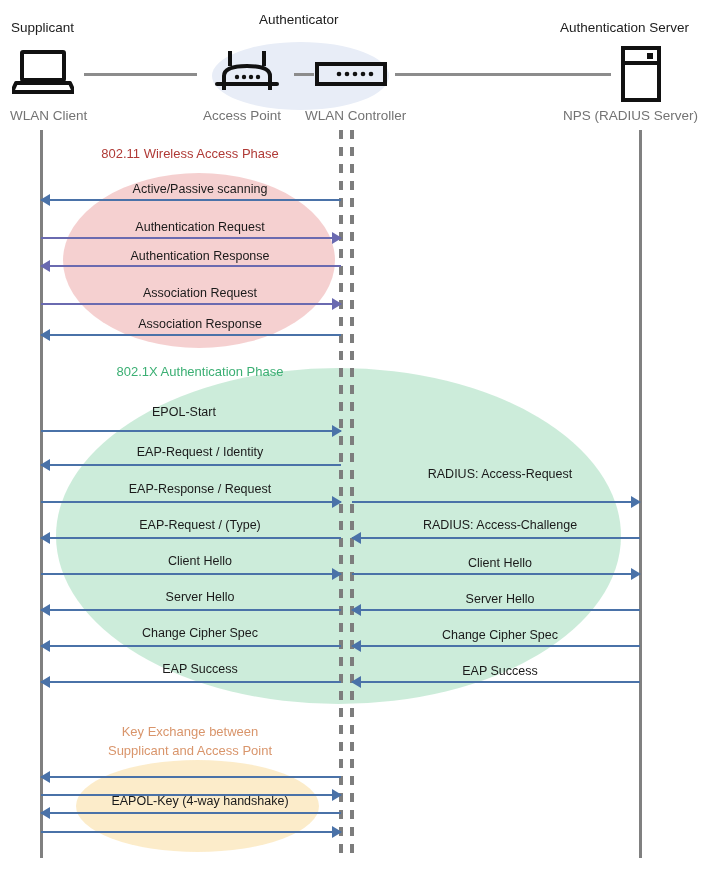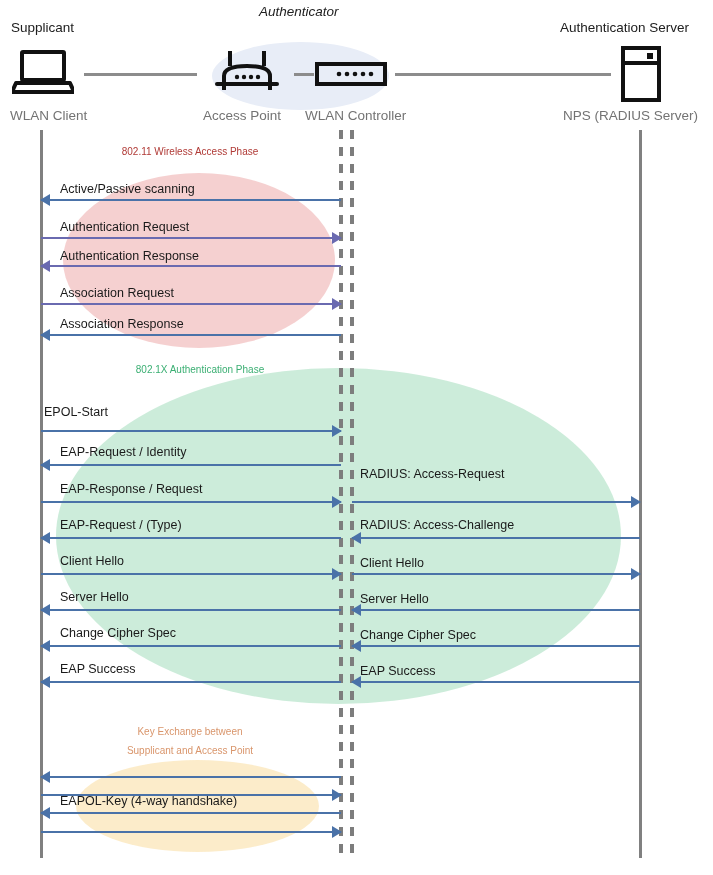--- a/index.html
+++ b/index.html
@@ -45,38 +45,38 @@
   .msg .shaft{position:absolute;left:0;top:0;height:2px;width:100%;background:#4A72A8;}
   .msg .head{position:absolute;top:-5px;width:0;height:0;}
   .msg.right .head{right:-1px;border-top:6px solid transparent;border-bottom:6px solid transparent;border-left:10px solid #4A72A8;}
   .msg.left  .head{left:-1px; border-top:6px solid transparent;border-bottom:6px solid transparent;border-right:10px solid #4A72A8;}
   .msg.purple .shaft{background:#6A6AB0;}
   .msg.purple.right .head{border-left-color:#6A6AB0;}
   .msg.purple.left  .head{border-right-color:#6A6AB0;}
 
   .msg-label{
     position:absolute;z-index:6;font-size:12.5px;color:#1a1a1a;
-    white-space:nowrap;
+    white-space:nowrap;text-align:center;
   }
 
   
   .phase-title{
-    position:absolute;z-index:6;font-size:10px;white-space:nowrap;text-align:center;
+    position:absolute;z-index:6;font-size:13px;white-space:nowrap;text-align:center;
   }
   .phase-title.red{color:#B03A36;}
   .phase-title.green{color:#3BAF73;}
   .phase-title.orange{color:#D9956B;line-height:19px;}
 </style>
 </head>
 <body>
 
 <div id="stage">
 
   <div class="role-label" style="left:11px;top:20px;">Supplicant</div>
-  <div class="role-label" style="left:259px;top:4px;font-style:italic;">Authenticator</div>
+  <div class="role-label" style="left:259px;top:12px;">Authenticator</div>
   <div class="role-label" style="left:560px;top:20px;">Authentication Server</div>
 
   <div class="ellipse ell-auth" style="left:212px;top:42px;width:177px;height:68px;"></div>
 
   <div class="connector" style="left:84px;top:73px;width:113px;"></div>
   <div class="connector" style="left:294px;top:73px;width:20px;"></div>
   <div class="connector" style="left:395px;top:73px;width:216px;"></div>
 
   <div class="icon-wrap" style="left:12px;top:50px;">
     <svg width="62" height="44" viewBox="0 0 62 44">

